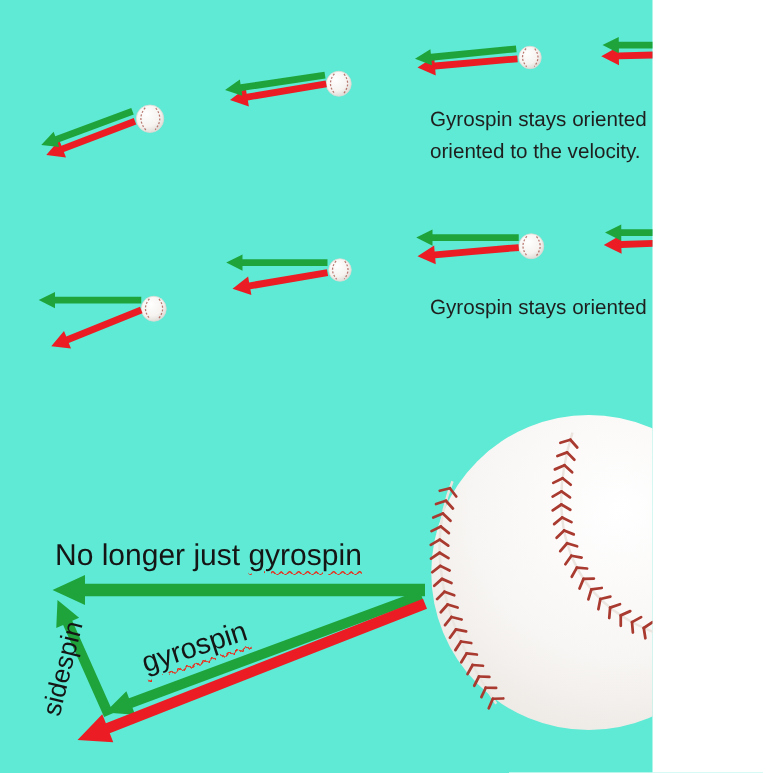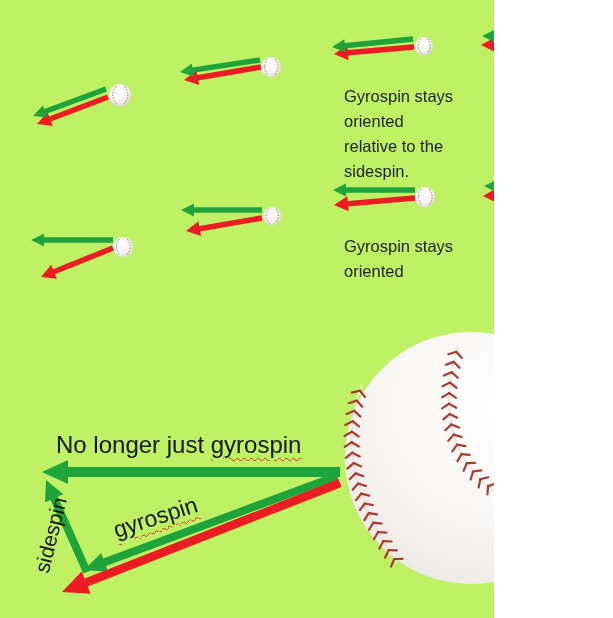--- a/index.html
+++ b/index.html
@@ -1,24 +1,25 @@
 <!DOCTYPE html>
 <html><head>
 <meta charset="utf-8">
 <style>
   html,body{margin:0;padding:0;background:#ffffff;}
   .canvas{
-    position:relative;width:494px;height:618px;background:#bef264;overflow:hidden;
+    position:relative;width:494px;height:618px;background:#5eead4;overflow:hidden;
     font-family:"Liberation Sans",sans-serif;
+    padding-left:28px;
   }
   #gfx{position:absolute;left:0;top:0;}
   .caption{position:absolute;font-size:16.5px;line-height:25px;color:#1f1f1f;}
   #cap-velocity{left:344px;top:84px;}
   #cap-field{left:344px;top:234px;}
-  .title{position:absolute;left:56px;top:431px;font-size:24px;color:#151515;white-space:nowrap;}
+  .title{position:absolute;left:44px;top:431px;font-size:24px;color:#151515;white-space:nowrap;}
   .squiggle{
     text-decoration-line:underline;
     text-decoration-style:wavy;
     text-decoration-color:#e8301f;
     text-decoration-thickness:1px;
     text-underline-offset:4px;
   }
   .lab-gyro{
     position:absolute;left:112px;top:504px;font-size:23px;color:#151515;
     transform:rotate(-18deg);transform-origin:50% 50%;white-space:nowrap;
@@ -196,21 +197,21 @@
       <polygon points="567.9,190.3 496.9,192.8 496.7,188.0 483.0,196.0 497.3,203.0 497.1,198.3 568.1,195.7" fill="#ec1c24"></polygon>
       <polygon points="568.0,183.3 497.0,183.3 497.0,179.5 484.0,186.0 497.0,192.5 497.0,188.8 568.0,188.8" fill="#1fa43c"></polygon>
       <polygon points="340.0,467.0 68.0,467.0 68.0,460.0 42.0,472.0 68.0,484.0 68.0,477.0 340.0,477.0" fill="#1fa43c"></polygon>
       <polygon points="90.7,570.4 57.8,496.6 63.3,494.2 46.0,480.0 45.0,502.3 50.5,499.9 83.3,573.6" fill="#1fa43c"></polygon>
       <polygon points="335.6,472.3 103.2,558.6 101.1,553.0 84.0,570.0 108.1,571.7 106.0,566.1 338.4,479.7" fill="#1fa43c"></polygon>
       <polygon points="338.4,479.0 84.7,578.6 81.8,571.3 62.0,592.0 90.6,593.7 87.8,586.5 341.6,487.0" fill="#ec1c24"></polygon>
     </svg>
 
   <div class="caption" id="cap-velocity">
     <div>Gyrospin stays oriented</div>
-    <div>relative to the sidespin.</div>
+    <div>oriented to the velocity.</div>
   </div>
 
   <div class="caption" id="cap-field">
     <div>Gyrospin stays oriented</div>
   </div>
 
   <div class="title"><span>No longer just </span><span class="squiggle">gyrospin</span></div>
 
   <div class="lab-gyro squiggle">gyrospin</div>
 

